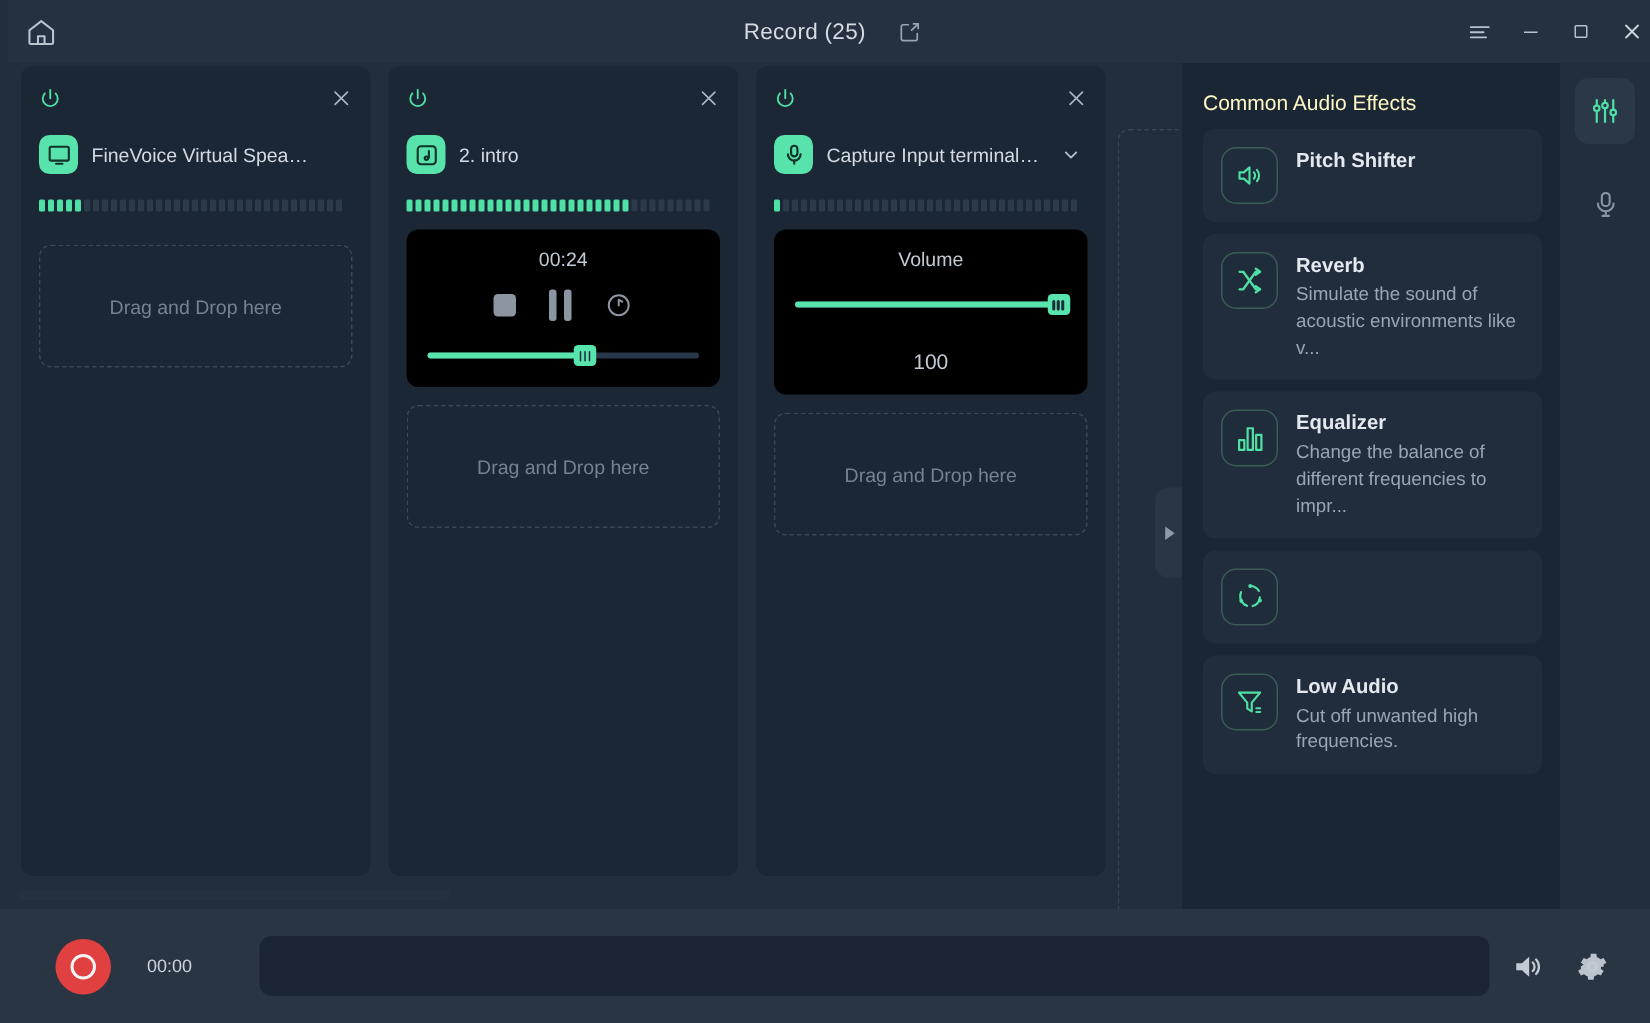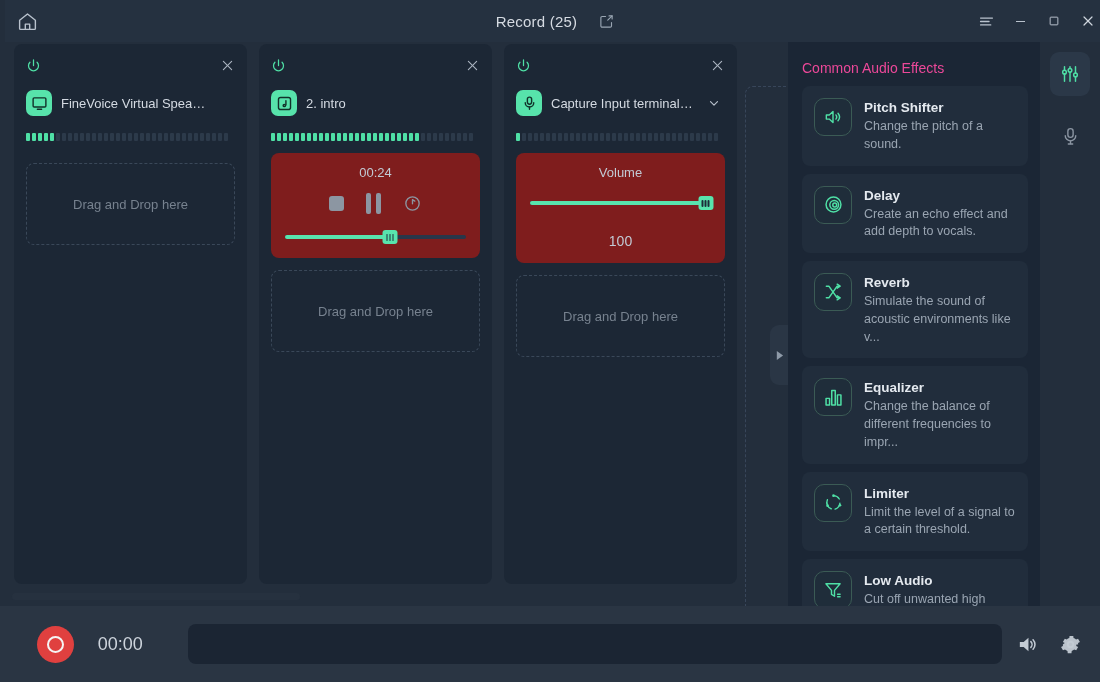--- a/index.html
+++ b/index.html
@@ -75,21 +75,21 @@
   }
   .chev { margin-left: 2px; display: flex; cursor: pointer; }
 
   
   .meter { display: flex; gap: 2px; margin-top: 17px; height: 8px; }
   .meter i { display: block; width: 4px; height: 8px; border-radius: 1px; background: #2c3a4a; }
   .meter i.on { background: #4fe0a6; }
 
   
   .card {
-    margin-top: 12px; background: #7f1d1d; border-radius: 8px;
+    margin-top: 12px; background: #000000; border-radius: 8px;
     padding: 12px 14px 14px 14px;
   }
   .card-label { text-align: center; color: #c2cad4; font-size: 13px; }
   .transport {
     display: flex; align-items: center; justify-content: center; gap: 22px;
     margin-top: 10px; height: 26px;
   }
   .tbtn { cursor: pointer; display: flex; align-items: center; justify-content: center; }
   .stop-sq { width: 15px; height: 15px; border-radius: 3px; background: #8c96a2; }
   .pause-bars { display: flex; gap: 5px; }
@@ -131,21 +131,21 @@
     background: #26313f; border-radius: 4px; cursor: pointer;
   }
 
   
   .effects {
     position: absolute; top: 42px; left: 788px; width: 252px; height: 564px;
     background: #1b2635;
     padding: 18px 12px 0 14px;
     overflow: hidden;
   }
-  .effects-title { color: #ec4899; font-size: 14px; margin-bottom: 10px; }
+  .effects-title { color: #fef9c3; font-size: 14px; margin-bottom: 10px; }
   .fx {
     display: flex; gap: 12px; align-items: flex-start;
     background: #212d3c; border-radius: 8px;
     padding: 12px 10px 12px 12px; margin-bottom: 8px;
     cursor: pointer;
   }
   .fx-icon {
     width: 38px; height: 38px; border-radius: 10px;
     border: 1px solid #3b5b55; background: #1f2d3a;
     display: flex; align-items: center; justify-content: center; flex: 0 0 auto;
@@ -175,21 +175,21 @@
   }
   .rec-btn {
     width: 37px; height: 37px; border-radius: 50%; background: #e0403f;
     margin-left: 19px;
     display: flex; align-items: center; justify-content: center; cursor: pointer;
   }
   .rec-btn .ring {
     width: 17px; height: 17px; border-radius: 50%;
     border: 2.5px solid #f5f5f5; background: #e0403f;
   }
-  .rec-time { color: #cdd4dc; font-size: 18px; margin-left: 24px; }
+  .rec-time { color: #cdd4dc; font-size: 12px; margin-left: 24px; }
   .wave {
     margin-left: 45px; width: 820px; height: 40px; border-radius: 8px;
     background: #1b2533;
   }
   .bottom-icons { margin-left: 14px; display: flex; align-items: center; gap: 20px; }
   .bi { cursor: pointer; display: flex; }
 </style>
 </head>
 <body>
 
@@ -504,37 +504,23 @@
   <div class="fx">
     <span class="fx-icon">
       <svg width="20" height="20" viewBox="0 0 24 24" fill="none" stroke="#4fe0a6" stroke-width="1.7" stroke-linecap="round" stroke-linejoin="round">
         <path d="M4 9.5h3.5L12 5.5v13L7.5 14.5H4z"></path>
           <path d="M15.5 9.5a4 4 0 0 1 0 5"></path>
           <path d="M18 7.5a7 7 0 0 1 0 9"></path>
       </svg>
     </span>
     <span class="fx-text">
       <span class="fx-name">Pitch Shifter</span>
-      <div class="fx-desc">Change the pitch of a sound.</div>
-    </span>
-  </div>
-
-  <div class="fx">
-    <span class="fx-icon">
-      <svg width="21" height="21" viewBox="0 0 24 24" fill="none" stroke="#4fe0a6" stroke-width="1.7" stroke-linecap="round">
-        <circle cx="12" cy="12" r="8.5"></circle>
-          <circle cx="12.8" cy="12.3" r="5"></circle>
-          <circle cx="13.4" cy="12.6" r="2.2"></circle>
-      </svg>
-    </span>
-    <span class="fx-text">
-      <span class="fx-name">Delay</span>
-      <div class="fx-desc">Create an echo effect and add depth to vocals.</div>
-    </span>
-  </div>
+    </span>
+  </div>
+
 
   <div class="fx">
     <span class="fx-icon">
       <svg width="20" height="20" viewBox="0 0 24 24" fill="none" stroke="#4fe0a6" stroke-width="1.8" stroke-linecap="round" stroke-linejoin="round">
         <path d="M4 5h3l10 14h3"></path>
           <path d="M4 19h3L17 5h3"></path>
         <polyline points="17,2.6 20.5,5 17,7.4"></polyline>
           <polyline points="17,16.6 20.5,19 17,21.4"></polyline>
       </svg>
     </span>
@@ -561,24 +547,20 @@
   <div class="fx">
     <span class="fx-icon">
       <svg width="21" height="21" viewBox="0 0 24 24" fill="none" stroke="#4fe0a6" stroke-width="1.6" stroke-linecap="round">
         <path d="M12 4.2a7.8 7.8 0 0 1 6.6 3.8"></path>
           <path d="M19.3 12.8a7.8 7.8 0 0 1-5.5 6.7"></path>
           <path d="M9.6 19.3A7.8 7.8 0 0 1 5 8.8"></path>
         <circle cx="12" cy="4.2" r="1.5" fill="#4fe0a6" stroke="none"></circle>
         <circle cx="19.4" cy="15.2" r="1.5" fill="#4fe0a6" stroke="none"></circle>
         <circle cx="5.2" cy="15.6" r="1.5" fill="#4fe0a6" stroke="none"></circle>
       </svg>
-    </span>
-    <span class="fx-text">
-      <span class="fx-name">Limiter</span>
-      <div class="fx-desc">Limit the level of a signal to a certain threshold.</div>
     </span>
   </div>
 
   <div class="fx">
     <span class="fx-icon">
       <svg width="20" height="20" viewBox="0 0 24 24" fill="none" stroke="#4fe0a6" stroke-width="1.7" stroke-linecap="round" stroke-linejoin="round">
         <path d="M3.5 4.5h17l-6.7 8v7l-3.6-2.2v-4.8z"></path>
           <path d="M17.5 17h3"></path>
           <path d="M17.5 20h3"></path>
       </svg>

